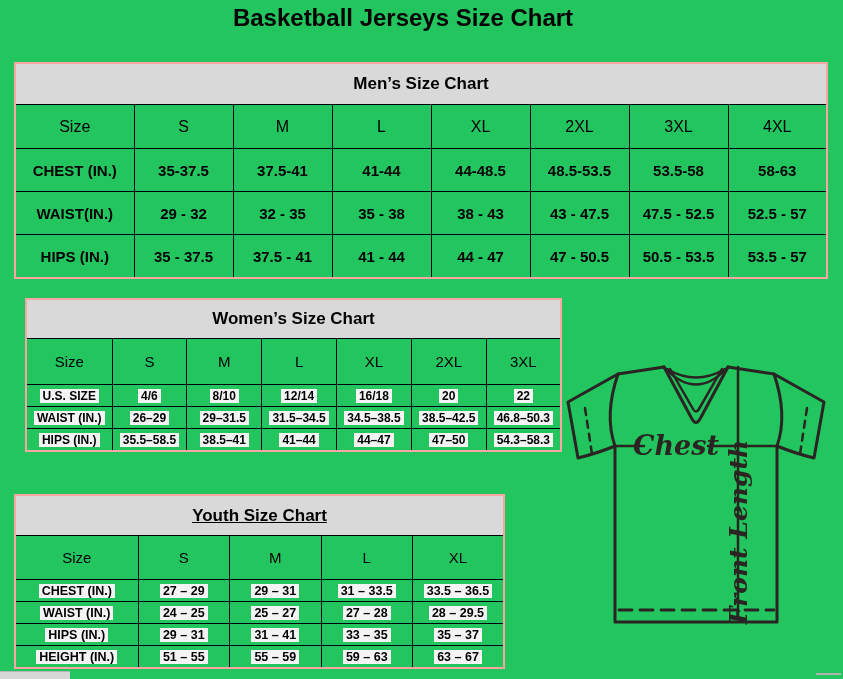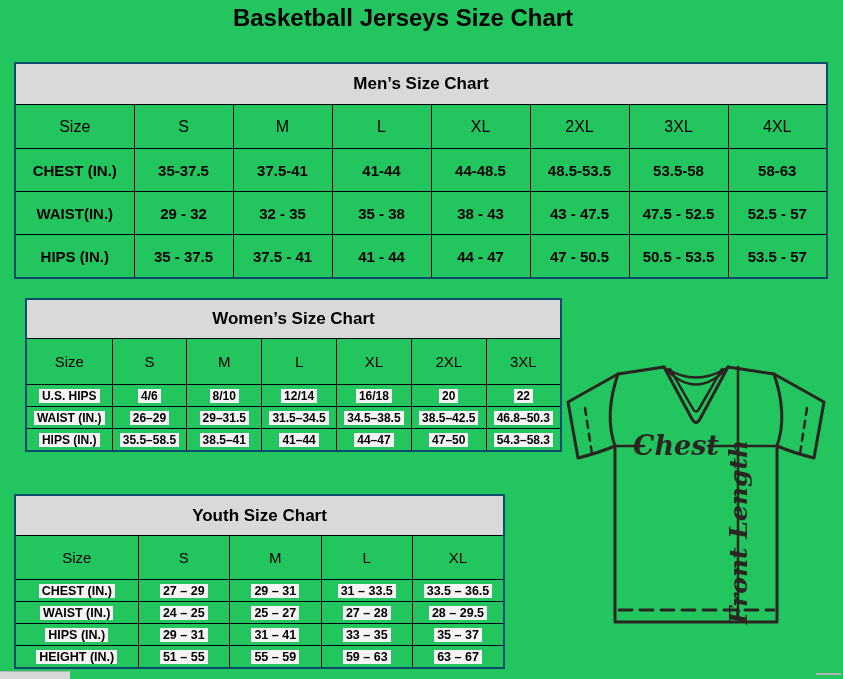--- a/index.html
+++ b/index.html
@@ -6,40 +6,40 @@
   .page {
     position:relative; width:843px; height:679px; background:#22c55e;
     font-family:"Liberation Sans", sans-serif; overflow:hidden;
   }
   .page-title {
     position:absolute; left:0; top:4px; width:806px; text-align:center;
     font-size:24px; font-weight:bold; color:#000; letter-spacing:0px;
   }
   table.size-table {
     position:absolute; border-collapse:collapse; table-layout:fixed;
-    border:2px solid #0c4a6e; text-align:center; color:#000;padding-left:20px;
+    border:2px solid #fca5a5; text-align:center; color:#000;padding-left:20px;
   }
   table.size-table td { border:1px solid #000; vertical-align:middle; padding:0; }
   td.tbl-title { background:#d9d9d9; font-size:17px; font-weight:bold; }
   td.col-hd { font-size:16px; font-weight:normal; }
   
   .men-tbl { left:14px; top:62px; width:814px; }
   .men-tbl .r-title td { height:40px; }
   .men-tbl .r-head td  { height:43px; }
   .men-tbl .r-data td  { height:42px; font-size:15px; font-weight:bold; }
   .men-tbl .row-label  { font-size:14px; font-weight:bold; }
   
   .women-tbl { left:14px; top:298px; width:537px;margin-left:11px; }
   .women-tbl .r-title td { height:38px; }
   .women-tbl .r-head td  { height:45px; font-size:15px; }
   .women-tbl .r-data td  { height:21px; font-size:12px; font-weight:bold; }
   .women-tbl .row-label  { font-size:11px; font-weight:bold; }
   
   .youth-tbl { left:14px; top:494px; width:491px; }
-  .youth-tbl .r-title td { height:39px; }
+  .youth-tbl .r-title td { height:39px;text-decoration:underline; }
   .youth-tbl .r-head td  { height:43px; font-size:15px; }
   .youth-tbl .r-data td  { height:21px; font-size:12.5px; font-weight:bold; }
   .youth-tbl .row-label  { font-size:11px; font-weight:bold; }
   .hl { background:#f4f4f4; padding:0 3px; }
   
   .jersey-wrap { position:absolute; left:556px; top:360px; width:284px; height:268px; }
   .jersey-wrap svg { display:block; }
   .diagram-text {
     font-family:"DejaVu Serif", serif; font-style:italic; font-weight:bold;
     fill:#2a2422;
@@ -135,21 +135,21 @@
     <tr class="r-head">
       <td class="col-hd">Size</td>
       <td class="col-hd">S</td>
       <td class="col-hd">M</td>
       <td class="col-hd">L</td>
       <td class="col-hd">XL</td>
       <td class="col-hd">2XL</td>
       <td class="col-hd">3XL</td>
     </tr>
     <tr class="r-data">
-      <td class="row-label"><span class="hl">U.S. HIPS</span></td>
+      <td class="row-label"><span class="hl">U.S. SIZE</span></td>
       <td><span class="hl">4/6</span></td>
       <td><span class="hl">8/10</span></td>
       <td><span class="hl">12/14</span></td>
       <td><span class="hl">16/18</span></td>
       <td><span class="hl">20</span></td>
       <td><span class="hl">22</span></td>
     </tr>
     <tr class="r-data">
       <td class="row-label"><span class="hl">WAIST (IN.)</span></td>
       <td><span class="hl">26–29</span></td>

